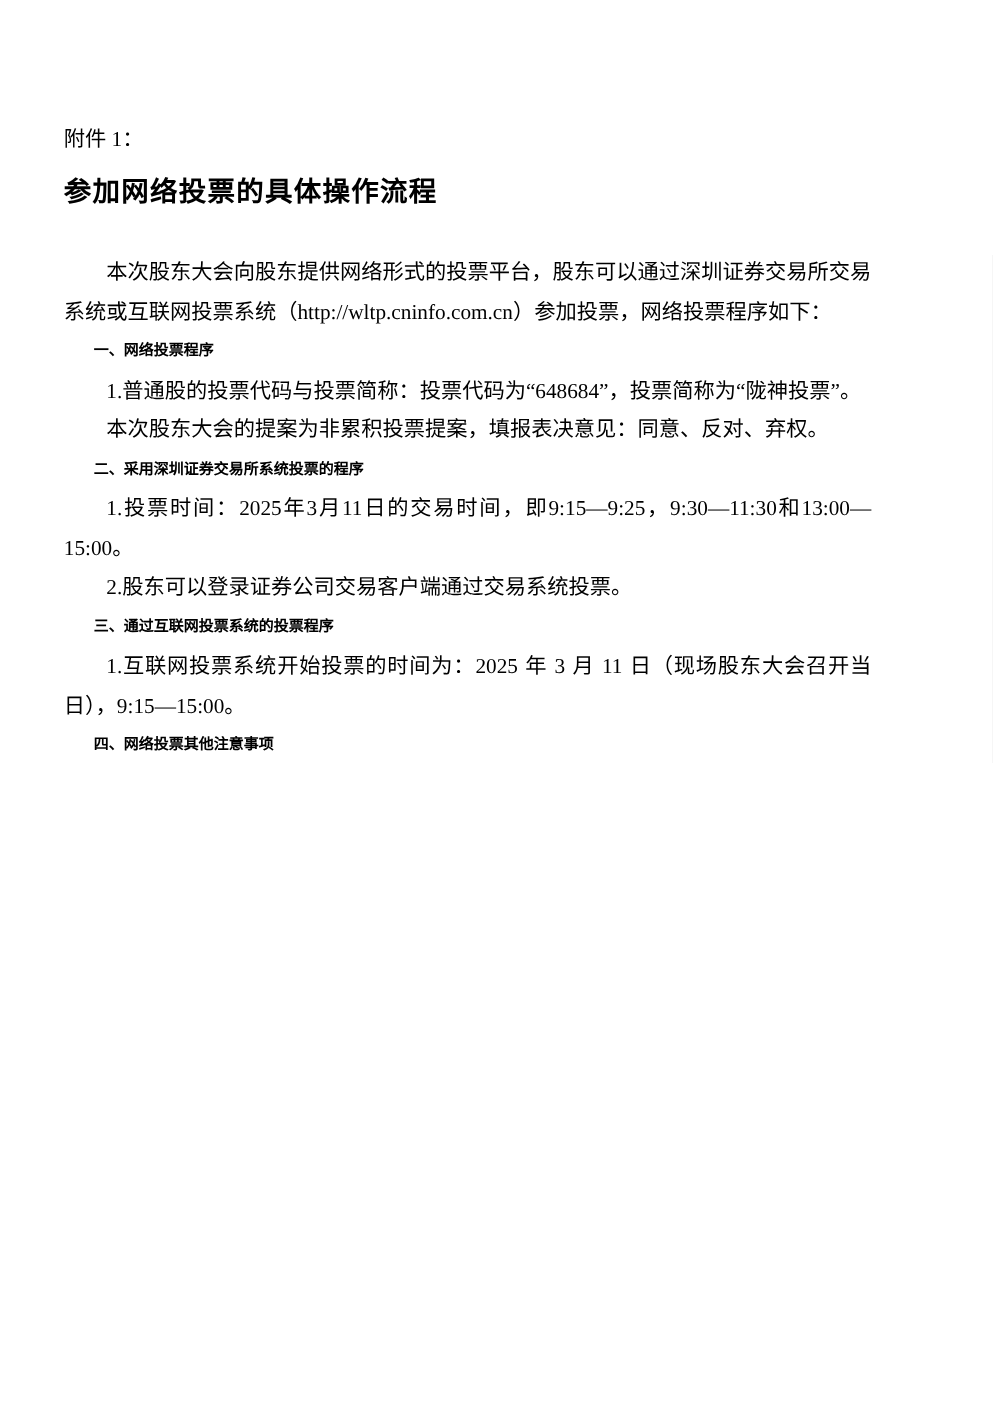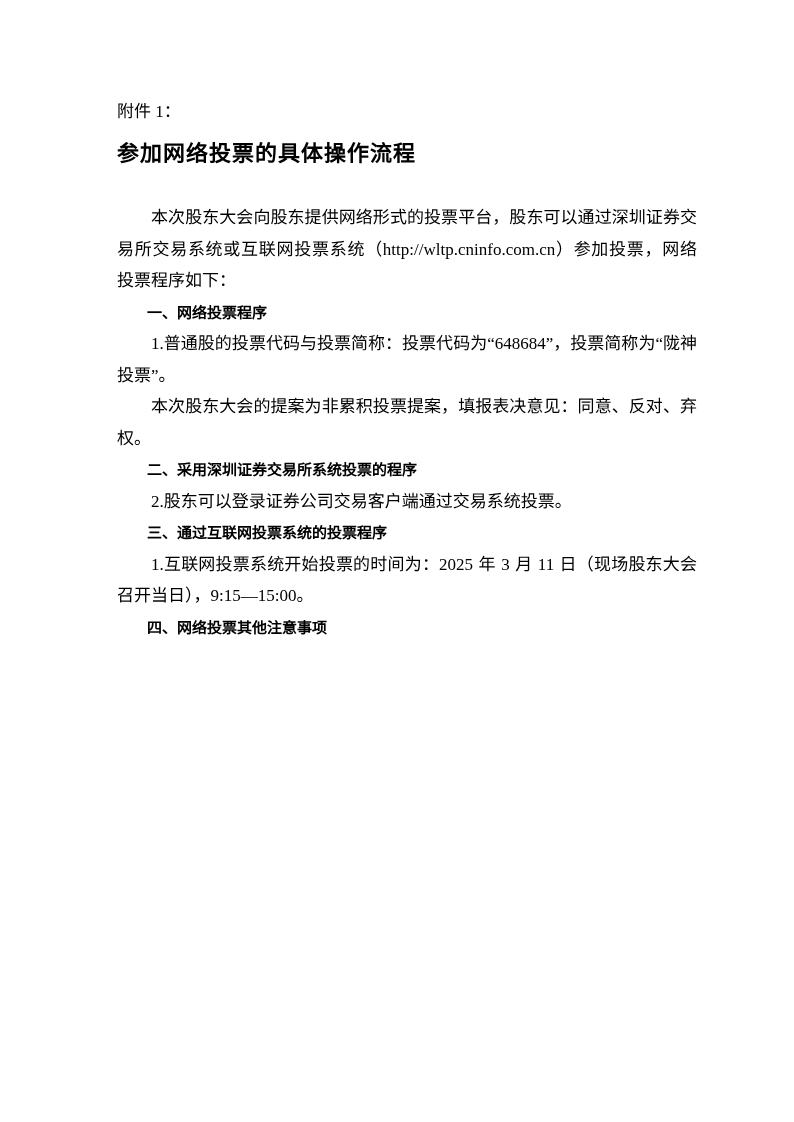--- a/index.html
+++ b/index.html
@@ -8,21 +8,21 @@
     height: 1122px;
     background: #e8e8e8;
     font-family: "Liberation Serif", "DejaVu Serif", serif;
   }
   .page {
     box-sizing: border-box;
     width: 794px;
     height: 1122px;
     background: #ffffff;
     color: #000000;
-    padding: 96px 97px 0 117px;
+    padding: 96px 97px 0 51px;
     overflow: hidden;
   }
   .attachment {
     margin: 0;
     font-size: 17px;
     line-height: 32px;
     text-align: left;
   }
   .doc-title {
     margin: 8px 0 0 0;
@@ -38,21 +38,21 @@
     font-size: 17px;
     line-height: 31.5px;
     text-align: justify;
     text-justify: inter-ideograph;
     text-indent: 2em;
     word-spacing: 1px;
   }
   p.heading {
     margin: 0;
     font-family: "Liberation Sans", "DejaVu Sans", sans-serif;
-    font-size: 15px;
+    font-size: 12px;
     font-weight: 700;
     line-height: 31.5px;
     text-indent: 2em;
     text-align: left;
   }
 </style>
 </head>
 <body>
 
 <div class="page">
@@ -61,20 +61,21 @@
   <h1 class="doc-title">参加网络投票的具体操作流程</h1>
 
   <div class="body-text">
     <p class="para">本次股东大会向股东提供网络形式的投票平台，股东可以通过深圳证券交易所交易系统或互联网投票系统（http://wltp.cninfo.com.cn）参加投票，网络投票程序如下：</p>
 
     <p class="heading">一、网络投票程序</p>
     <p class="para">1.普通股的投票代码与投票简称：投票代码为“648684”，投票简称为“陇神投票”。</p>
     <p class="para">本次股东大会的提案为非累积投票提案，填报表决意见：同意、反对、弃权。</p>
 
     <p class="heading">二、采用深圳证券交易所系统投票的程序</p>
+    <p class="para">1.投票时间：2025年3月11日的交易时间，即9:15—9:25，9:30—11:30和13:00—15:00。</p>
     <p class="para">2.股东可以登录证券公司交易客户端通过交易系统投票。</p>
 
     <p class="heading">三、通过互联网投票系统的投票程序</p>
     <p class="para">1.互联网投票系统开始投票的时间为：2025 年 3 月 11 日（现场股东大会召开当日），9:15—15:00。</p>
 
     <p class="heading">四、网络投票其他注意事项</p>
   </div>
 </div>
 
 </body></html>

